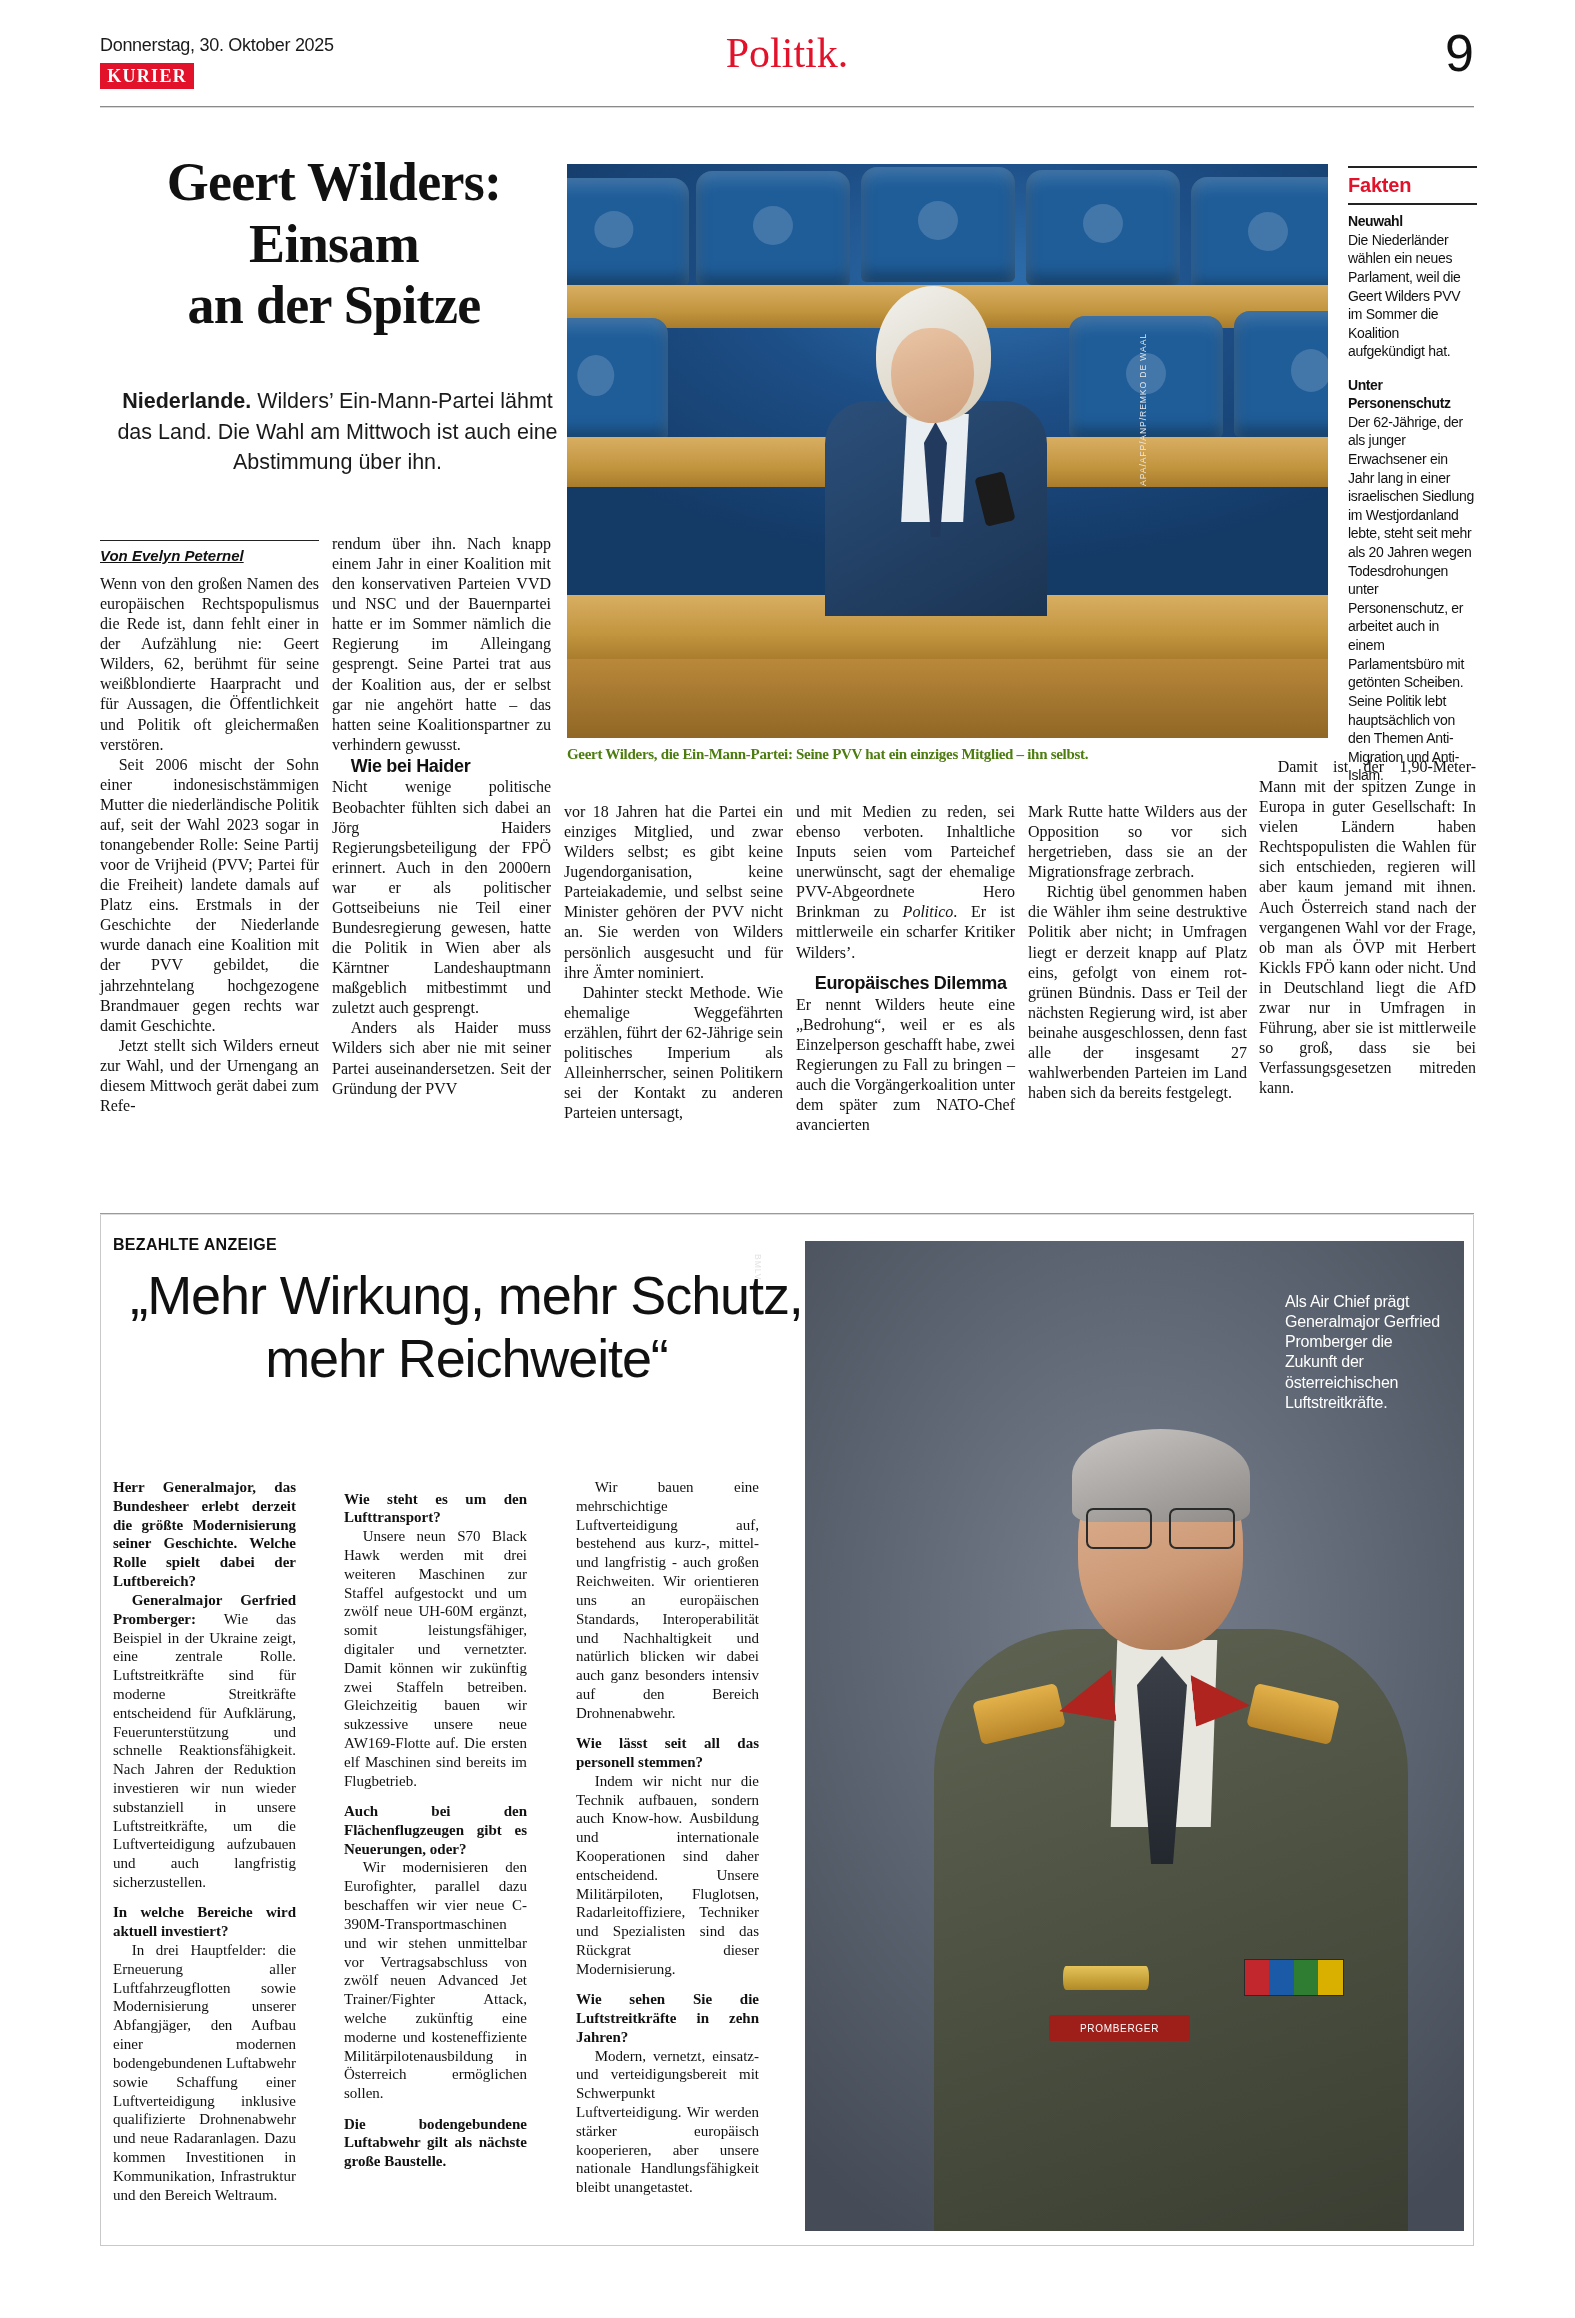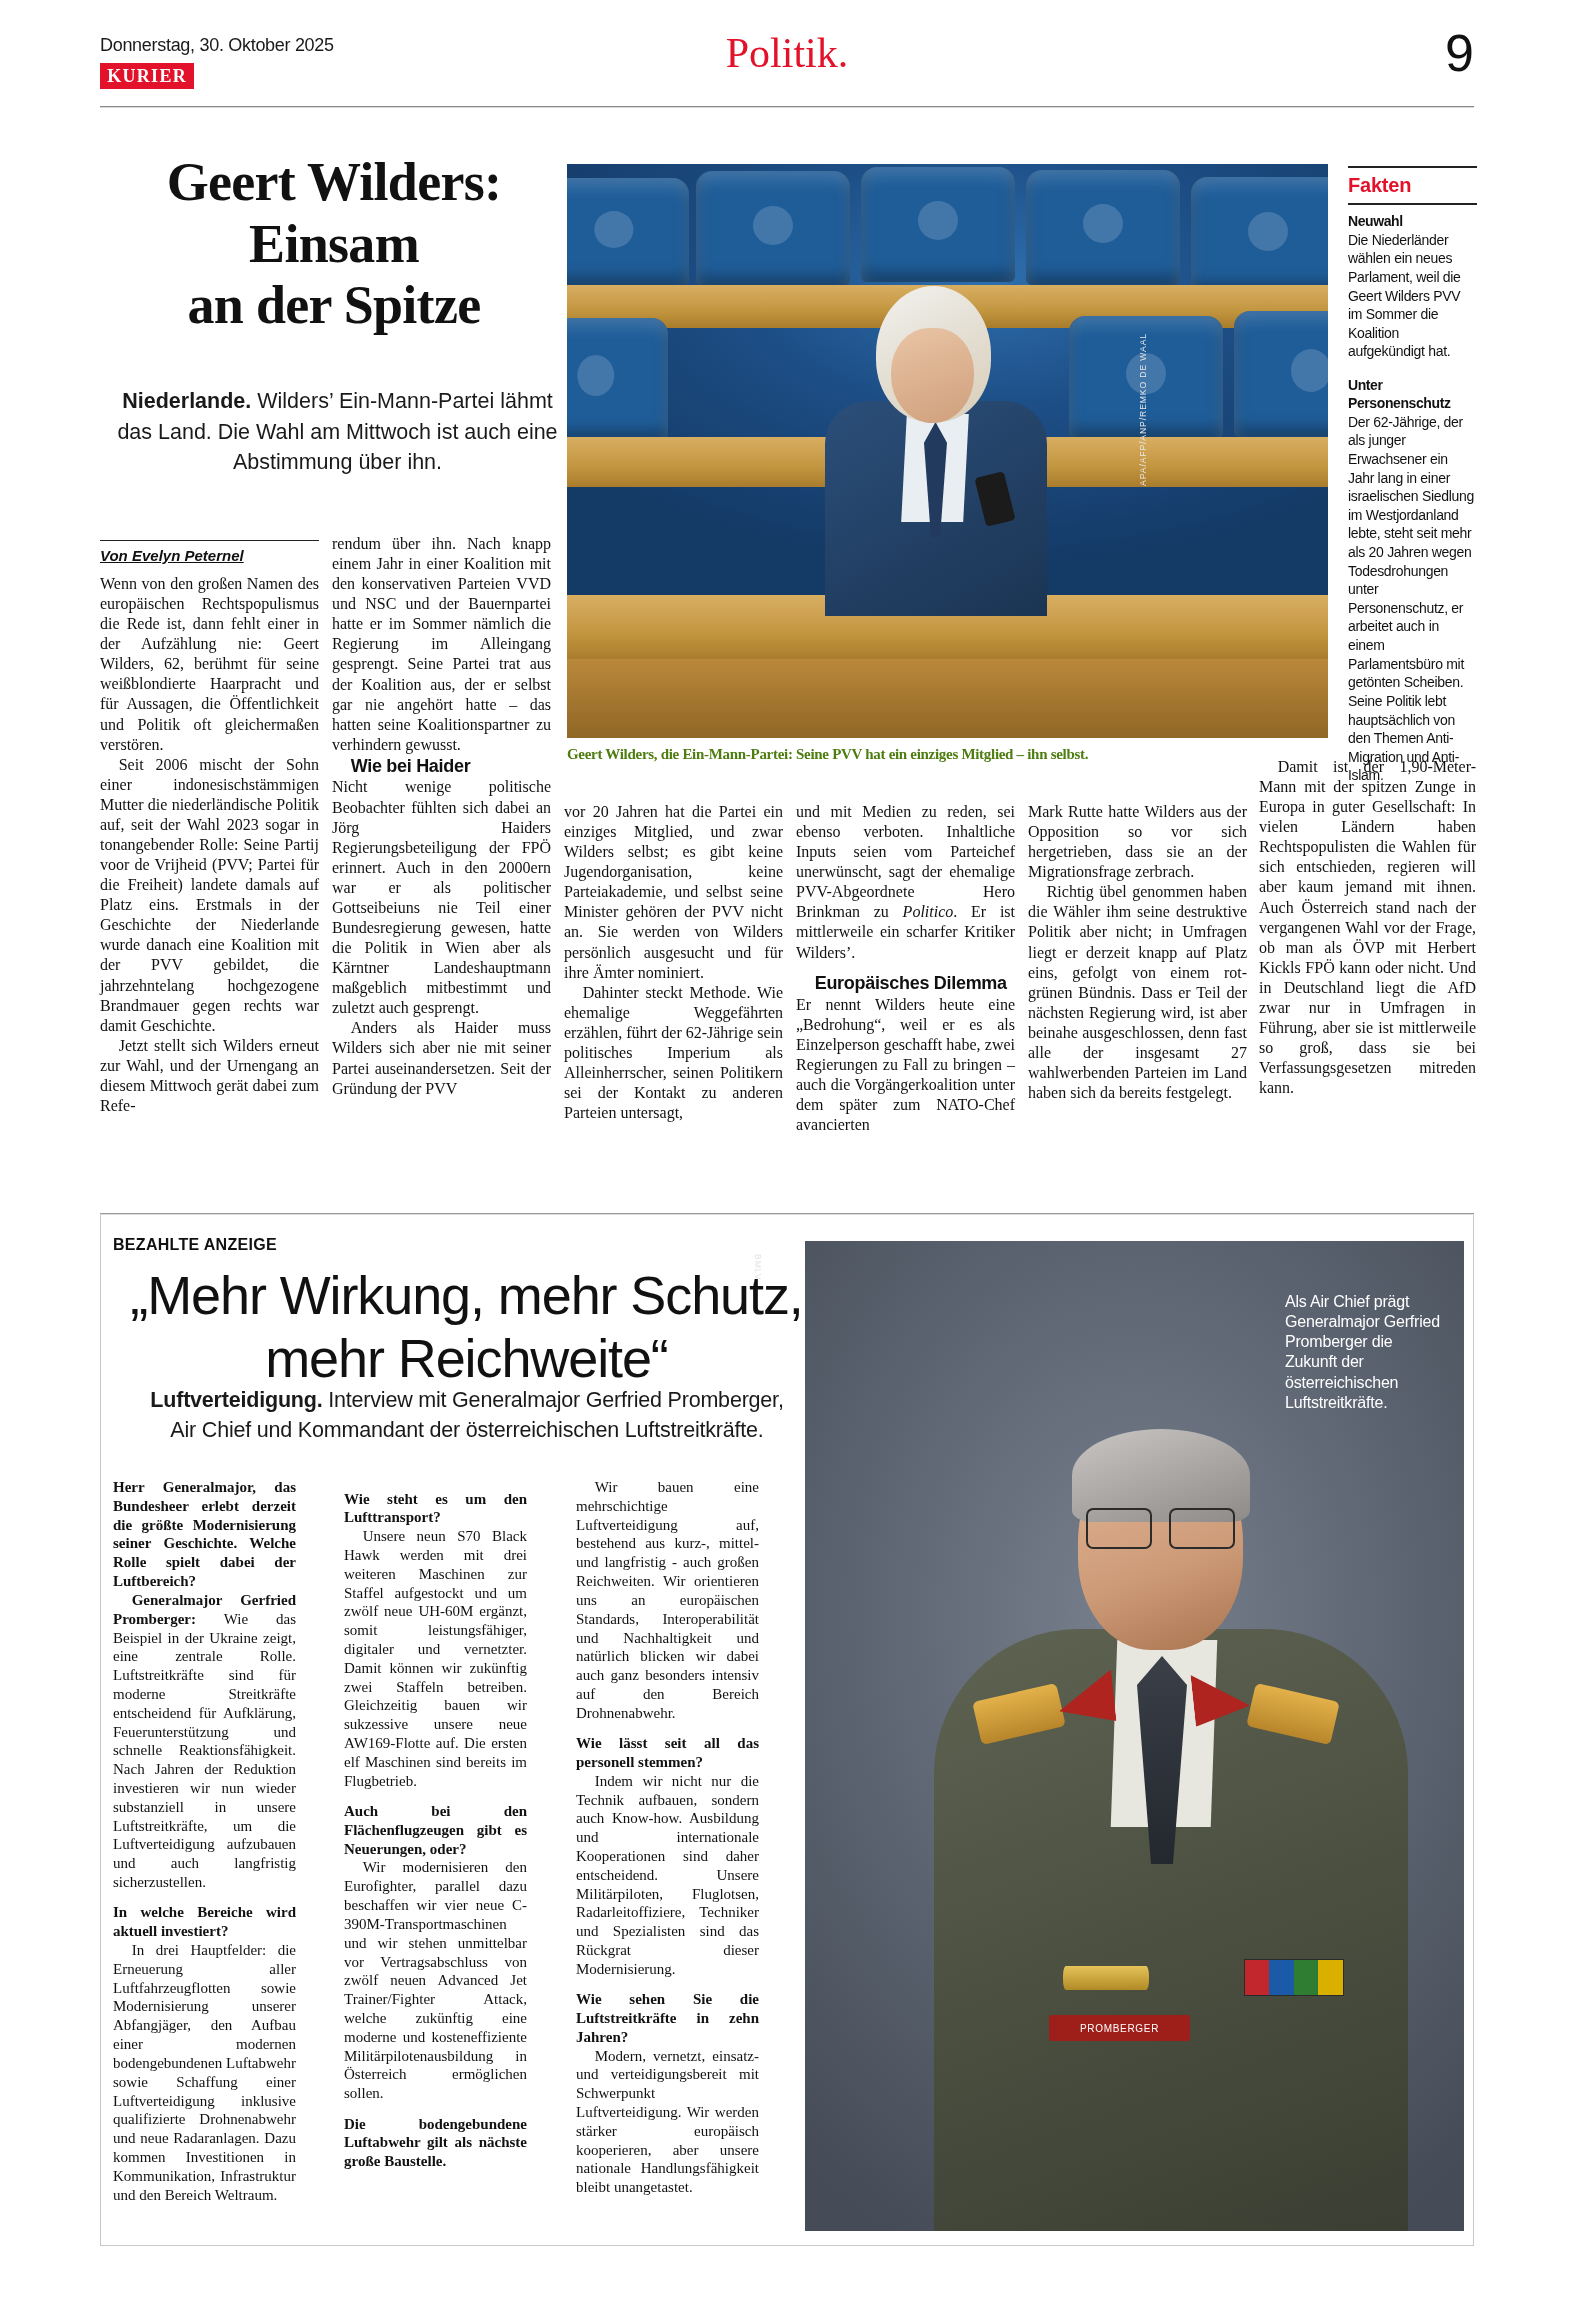--- a/index.html
+++ b/index.html
@@ -337,21 +337,21 @@
   </div>
 
   <div class="col" id="c2">
     <p class="first">rendum über ihn. Nach knapp einem Jahr in einer Koalition mit den konservativen Parteien VVD und NSC und der Bauernpartei hatte er im Sommer nämlich die Regierung im Alleingang gesprengt. Seine Partei trat aus der Koalition aus, der er selbst gar nie angehört hatte – das hatten seine Koalitionspartner zu verhindern gewusst.</p>
     <p class="subhead">Wie bei Haider</p>
     <p class="first">Nicht wenige politische Beobachter fühlten sich dabei an Jörg Haiders Regierungsbeteiligung der FPÖ erinnert. Auch in den 2000ern war er als politischer Gottseibeiuns nie Teil einer Bundesregierung gewesen, hatte die Politik in Wien aber als Kärntner Landeshauptmann maßgeblich mitbestimmt und zuletzt auch gesprengt.</p>
     <p>Anders als Haider muss Wilders sich aber nie mit seiner Partei auseinandersetzen. Seit der Gründung der PVV</p>
   </div>
 
   <div class="col" id="c3">
-    <p class="first">vor 20 Jahren hat die Partei ein einziges Mitglied, und zwar Wilders selbst; es gibt keine Jugendorganisation, keine Parteiakademie, und selbst seine Minister gehören der PVV nicht an. Sie werden von Wilders persönlich ausgesucht und für ihre Ämter nominiert.</p>
+    <p class="first">vor 18 Jahren hat die Partei ein einziges Mitglied, und zwar Wilders selbst; es gibt keine Jugendorganisation, keine Parteiakademie, und selbst seine Minister gehören der PVV nicht an. Sie werden von Wilders persönlich ausgesucht und für ihre Ämter nominiert.</p>
     <p>Dahinter steckt Methode. Wie ehemalige Weggefährten erzählen, führt der 62-Jährige sein politisches Imperium als Alleinherrscher, seinen Politikern sei der Kontakt zu anderen Parteien untersagt,</p>
   </div>
 
   <div class="col" id="c4">
     <p class="first"><span>und mit Medien zu reden, sei ebenso verboten. Inhaltliche Inputs seien vom Parteichef unerwünscht, sagt der ehemalige PVV-Abgeordnete Hero Brinkman zu </span><i>Politico</i><span>. Er ist mittlerweile ein scharfer Kritiker Wilders’.</span></p>
     <p class="subhead tight">Europäisches Dilemma</p>
     <p class="first">Er nennt Wilders heute eine „Bedrohung“, weil er es als Einzelperson geschafft habe, zwei Regierungen zu Fall zu bringen – auch die Vorgängerkoalition unter dem später zum NATO-Chef avancierten</p>
   </div>
 
   <div class="col" id="c5">
@@ -364,21 +364,20 @@
   </div>
 
   <div class="ad-box"></div>
   <div class="ad-rule"></div>
   <div class="ad-label">BEZAHLTE ANZEIGE</div>
 
   <div class="ad-headline">
     <div>„Mehr Wirkung, mehr Schutz,</div>
     <div>mehr Reichweite“</div>
   </div>
-  <div class="ad-sub"><b>Luftverteidigung.</b><span> Interview mit Generalmajor Gerfried Promberger, Air Chief und Kommandant der österreichischen Luftstreitkräfte.</span></div>
 
   <div class="ad-col" id="a1">
     <p class="q first">Herr Generalmajor, das Bundesheer erlebt derzeit die größte Modernisierung seiner Geschichte. Welche Rolle spielt dabei der Luftbereich?</p>
     <p class="first"><span class="spk">Generalmajor Gerfried Promberger:</span><span> Wie das Beispiel in der Ukraine zeigt, eine zentrale Rolle. Luftstreitkräfte sind für moderne Streitkräfte entscheidend für Aufklärung, Feuerunterstützung und schnelle Reaktionsfähigkeit. Nach Jahren der Reduktion investieren wir nun wieder substanziell in unsere Luftstreitkräfte, um die Luftverteidigung aufzubauen und auch langfristig sicherzustellen.</span></p>
     <p class="q">In welche Bereiche wird aktuell investiert?</p>
     <p>In drei Hauptfelder: die Erneuerung aller Luftfahrzeugflotten sowie Modernisierung unserer Abfangjäger, den Aufbau einer modernen bodengebundenen Luftabwehr sowie Schaffung einer Luftverteidigung inklusive qualifizierte Drohnenabwehr und neue Radaranlagen. Dazu kommen Investitionen in Kommunikation, Infrastruktur und den Bereich Weltraum.</p>
   </div>
 
   <div class="ad-col" id="a2">
     <p class="q">Wie steht es um den Lufttransport?</p>

